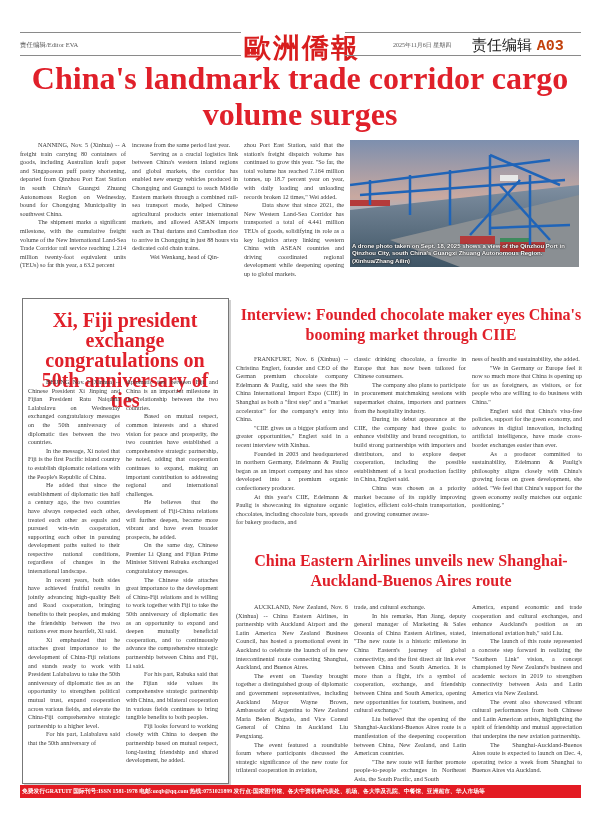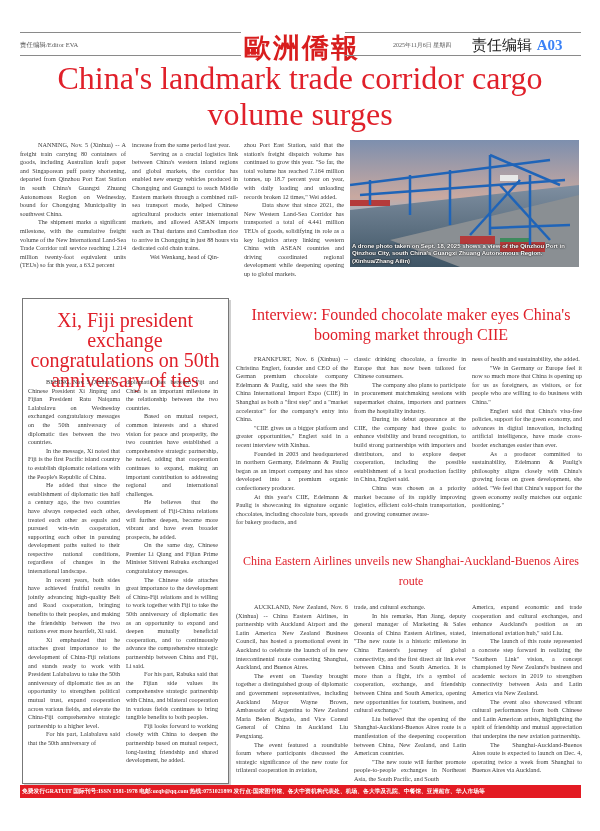--- a/index.html
+++ b/index.html
@@ -7,40 +7,40 @@
          font-family: "Liberation Serif", "DejaVu Serif", serif; color: #2a2a2a; }
   .abs { position: absolute; }
 
   
   .rule { position: absolute; height: 1px; background: #8a8a8a; }
   .editor { left: 20px; top: 41px; font-size: 6.5px; color: #555; }
   .logo { left: 244px; top: 30px; font-size: 27px; color: #d81e1e; font-weight: bold;
           font-family: "DejaVu Serif", serif; letter-spacing: 2px; }
   .dateline { left: 393px; top: 41px; font-size: 6px; color: #555; }
   .section { left: 472px; top: 36px; font-size: 15px; font-family: "DejaVu Sans", sans-serif; color: #222; }
-  .pageno { color: #3b82f6; font-weight: bold; font-family: Liberation Serif, serif; }
+  .pageno { color: #c2410c; font-weight: bold; font-family: Liberation Mono, monospace; }
 
-  h1, h2 { margin: 0; color: #e0202a; font-weight: normal; text-align: center;
+  h1, h2 { margin: 0; color: #e0202a; font-weight: bold; text-align: center;
            font-family: "Liberation Serif", serif; }
   .main-title { left: 20px; top: 60px; width: 560px; font-size: 32px; line-height: 36px; }
 
   .col { position: absolute; font-size: 6.2px; line-height: 8.6px; text-align: justify;
          color: #3a3a3a; overflow: hidden; }
   .col p { margin: 0; text-indent: 18px; }
 
   .photo { left: 350px; top: 140px; width: 229px; height: 127px; overflow: hidden; }
   .caption { position: absolute; left: 2px; right: 2px; bottom: 2px; font-size: 6px; line-height: 7.4px;
              color: #fff; font-weight: bold; font-family: "Liberation Sans", sans-serif;
              text-shadow: 0 0 2px #222, 0 0 1px #000; }
 
   .fiji-box { left: 22px; top: 298px; width: 205px; height: 484px; border: 1px solid #777;
               box-shadow: 2px 2px 0 #cfcfcf; }
   .fiji-title { left: 30px; top: 310px; width: 190px; font-size: 20px; line-height: 20px; }
   .interview-title { left: 230px; top: 305px; width: 362px; font-size: 16px; line-height: 20px; }
-  .airline-title { left: 232px; top: 551px; width: 358px; font-size: 12px; line-height: 20px; text-align: center; }
+  .airline-title { left: 232px; top: 551px; width: 358px; font-size: 16px; line-height: 20px; text-align: center; }
 
   .footer { left: 20px; top: 785px; width: 561px; height: 13px; background: #e31b23;
             color: #fff; font-size: 5.8px; line-height: 13px; white-space: nowrap; overflow: hidden;
             font-weight: bold; padding-left: 2px; box-sizing: border-box; }
 </style>
 </head>
 <body>
 
 <div class="rule" style="left:20px; top:32px; width:221px;"></div>
 <div class="rule" style="left:345px; top:32px; width:236px;"></div>

